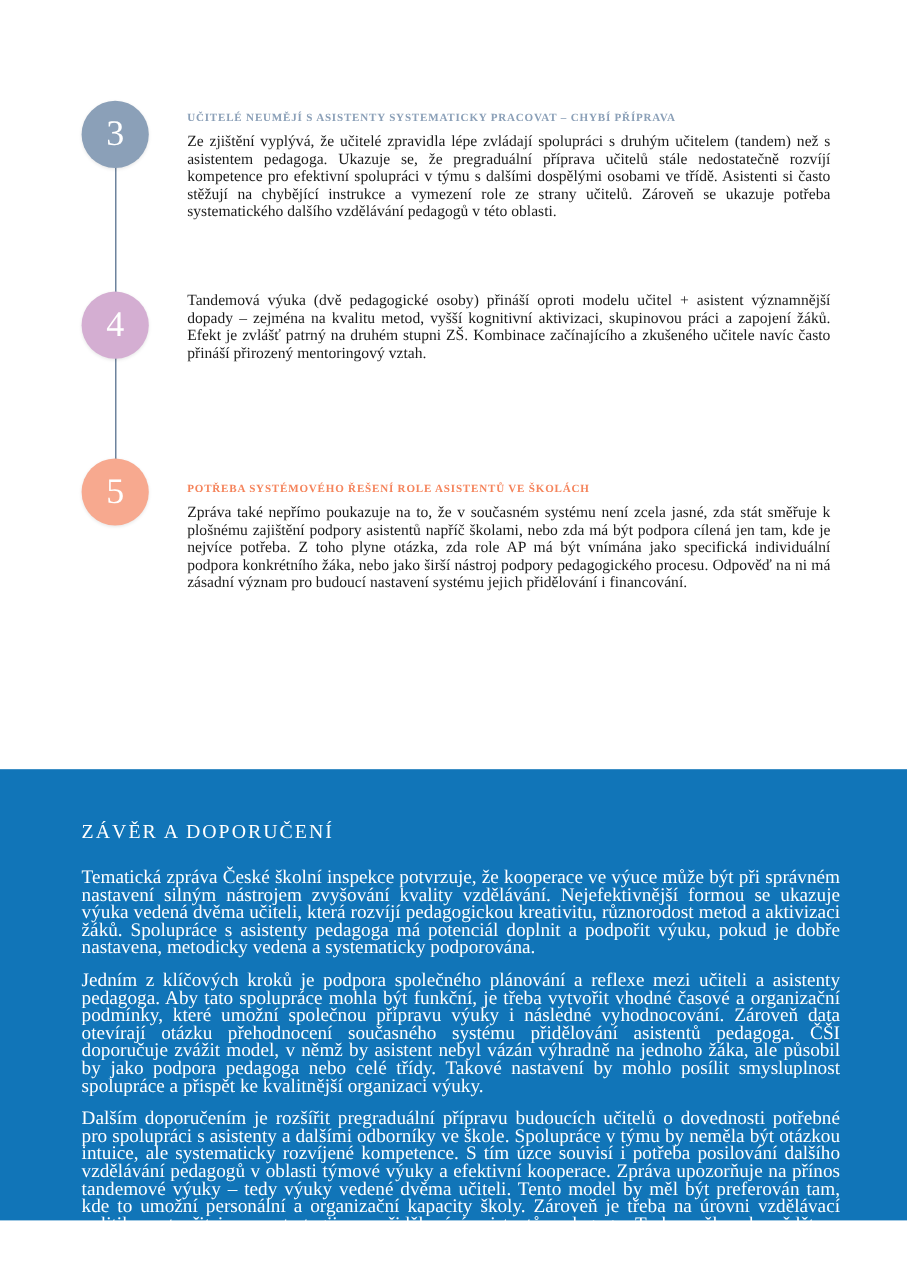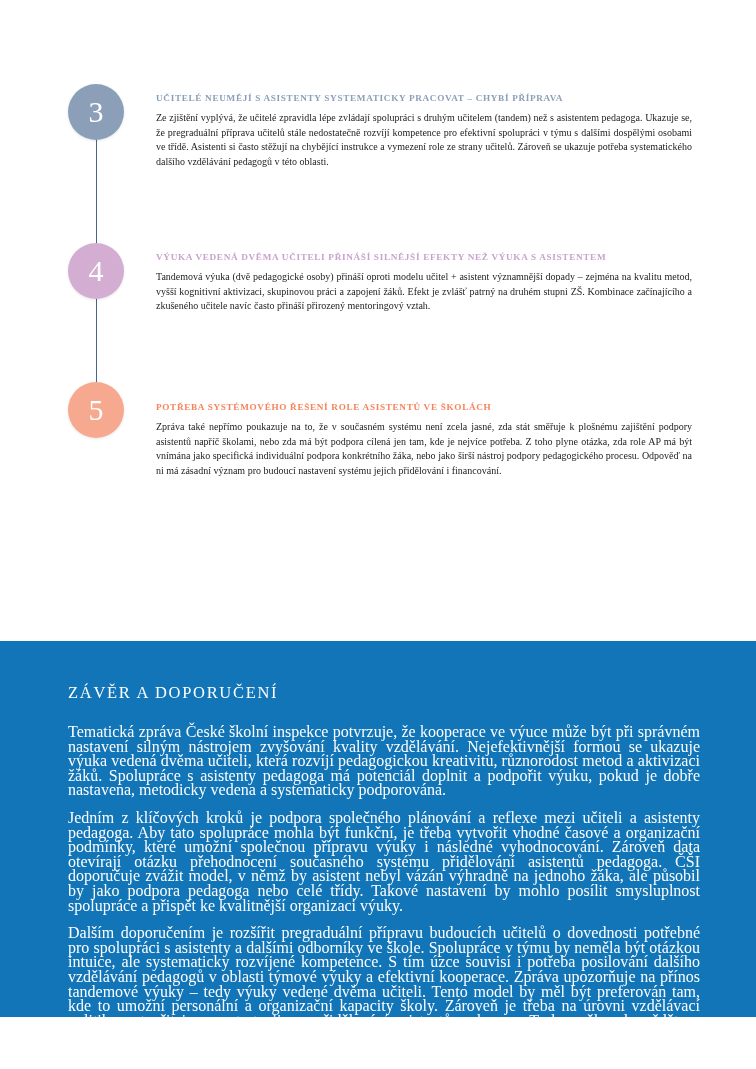--- a/index.html
+++ b/index.html
@@ -73,21 +73,21 @@
   }
   .section-heading {
     font-size: 9.2px;
     letter-spacing: 0.68px;
     font-weight: bold;
     text-transform: uppercase;
     margin: 9px 0 8px 0;
     font-family: "Liberation Serif", "DejaVu Serif", serif;
   }
   .section-text {
-    font-size: 10px;
+    font-size: 13px;
     line-height: 14.6px;
     color: #1c1c1c;
     text-align: justify;
     margin: 0;
     hyphens: manual;
   }
 
   
   .conclusion {
     position: absolute;
@@ -131,21 +131,20 @@
       <div class="section-heading" style="color: rgb(139, 160, 184);">UČITELÉ NEUMĚJÍ S ASISTENTY SYSTEMATICKY PRACOVAT – CHYBÍ PŘÍPRAVA</div>
       <p class="section-text">Ze zjištění vyplývá, že učitelé zpravidla lépe zvládají spolupráci s druhým učitelem (tandem) než s asistentem pedagoga. Ukazuje se, že pregraduální příprava učitelů stále nedostatečně rozvíjí kompetence pro efektivní spolupráci v týmu s dalšími dospělými osobami ve třídě. Asistenti si často stěžují na chybějící instrukce a vymezení role ze strany učitelů. Zároveň se ukazuje potřeba systematického dalšího vzdělávání pedagogů v této oblasti.</p>
     </div>
   </div>
 
   <div class="section-row" id="section-4">
     <div class="bullet-wrap">
       <div class="bullet" style="background: rgb(212, 174, 210);">4</div>
     </div>
     <div class="section-body">
-      <div class="section-heading" style="color: rgb(201, 162, 206);">VÝUKA VEDENÁ DVĚMA UČITELI PŘINÁŠÍ SILNĚJŠÍ EFEKTY NEŽ VÝUKA S ASISTENTEM</div>
       <p class="section-text">Tandemová výuka (dvě pedagogické osoby) přináší oproti modelu učitel + asistent významnější dopady – zejména na kvalitu metod, vyšší kognitivní aktivizaci, skupinovou práci a zapojení žáků. Efekt je zvlášť patrný na druhém stupni ZŠ. Kombinace začínajícího a zkušeného učitele navíc často přináší přirozený mentoringový vztah.</p>
     </div>
   </div>
 
   <div class="section-row" id="section-5">
     <div class="bullet-wrap">
       <div class="bullet" style="background: rgb(247, 169, 143);">5</div>
     </div>
     <div class="section-body">
       <div class="section-heading" style="color: rgb(245, 132, 92); margin-top: 20px;">POTŘEBA SYSTÉMOVÉHO ŘEŠENÍ ROLE ASISTENTŮ VE ŠKOLÁCH</div>

